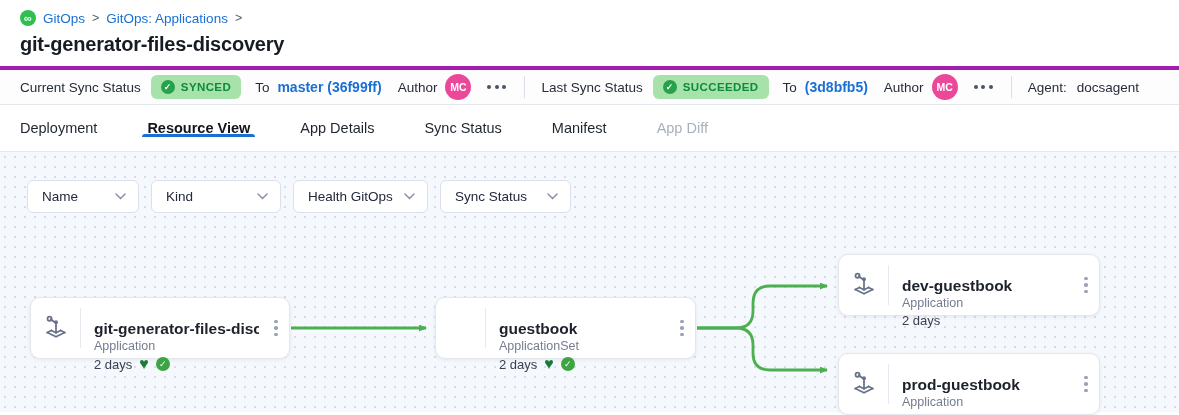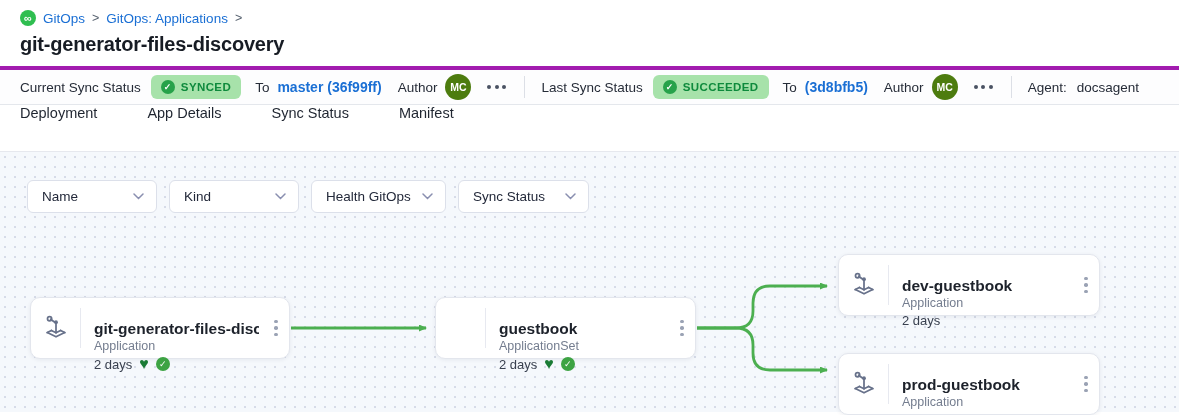--- a/index.html
+++ b/index.html
@@ -36,31 +36,31 @@
     letter-spacing:0.4px; padding:5px 10px; border-radius:6px; margin-right:14px;
   }
   .badge-check {
     width:14px; height:14px; border-radius:50%; background:#27a24a; color:#fff;
     font-size:9px; display:flex; align-items:center; justify-content:center; line-height:1;
   }
   .to { margin-right:8px;text-align:center; }
   .rev { color:#1a6fd4; font-weight:700; font-size:14px; margin-right:16px; cursor:pointer; }
   .author-label { margin-right:8px; }
   .avatar {
-    width:26px; height:26px; border-radius:50%; background:#4d7c0f; color:#fff;
+    width:26px; height:26px; border-radius:50%; background:#ec4899; color:#fff;
     font-weight:700; font-size:10.5px; display:flex; align-items:center; justify-content:center;
     margin-right:14px;
     text-align:center;
   }
   .more-dots { display:flex; gap:3.5px; margin-right:12px; cursor:pointer; padding:4px 2px; }
   .more-dots i { width:4px; height:4px; border-radius:50%; background:#4a5263; }
   .vdivider { width:1px; height:22px; background:#dcdfe6; margin:0 16px 0 4px; }
 
   
-  .tabs { display:flex; align-items:flex-start; height:47px; padding-left:15px; border-bottom:1px solid #e6e8ee; background:#fff; }
+  .tabs { display:flex; align-items:center; height:47px; padding-left:15px; border-bottom:1px solid #e6e8ee; background:#fff; }
   .tab { display:flex; align-items:center; padding:0 5px; margin-right:40px; font-size:14.5px; color:#1f2530; position:relative; cursor:pointer; }
   .tab.active { font-weight:700; color:#10141b; }
   .tab.active::after { content:""; position:absolute; left:0; right:0; bottom:-1px; height:3px; background:#1a6fd4; border-radius:3px 3px 0 0; }
   .tab.disabled { color:#a9b0bd; cursor:default; }
 
   
   .graph {
     position:relative; height:260px;
     background-color:#f5f8fc;
     background-image:radial-gradient(circle, #d6dbe8 1px, transparent 1.3px);
@@ -140,40 +140,42 @@
       <i></i>
     </span>
   <span class="vdivider"></span>
 
   <span class="sb-label">Agent:</span>
   <span>docsagent</span>
 </div>
 
 <div class="tabs">
   <span class="tab">Deployment</span>
+  <span class="tab active">Resource View</span>
   <span class="tab">App Details</span>
   <span class="tab">Sync Status</span>
   <span class="tab">Manifest</span>
+  <span class="tab disabled">App Diff</span>
 </div>
 
 <div class="graph">
 
   <svg class="edges" width="1179" height="260" viewBox="0 0 1179 260">
     <defs>
       <marker id="arr" markerWidth="9" markerHeight="8" refX="7" refY="3.5" orient="auto" markerUnits="userSpaceOnUse">
         <path d="M0 0 L8 3.5 L0 7 Z" fill="#4caf50"></path>
       </marker>
     </defs>
     <path d="M291 176 H426" stroke="#4caf50" stroke-width="2.8" fill="none" marker-end="url(#arr)"></path>
     <path d="M697 176 H736 Q753 176 753 159 V151 Q753 134 770 134 H827" stroke="#4caf50" stroke-width="2.8" fill="none" marker-end="url(#arr)"></path>
     <path d="M697 176 H736 Q753 176 753 193 V201 Q753 218 770 218 H827" stroke="#4caf50" stroke-width="2.8" fill="none" marker-end="url(#arr)"></path>
   </svg>
 
   <div class="filters">
-    <div class="filter" style="width:130px">
+    <div class="filter" style="width:112px">
       <span>Name</span>
       <svg width="11" height="7" viewBox="0 0 11 7">
           <path d="M1 1 L5.5 5.5 L10 1" stroke="#8a8fb0" stroke-width="1.5" fill="none" stroke-linecap="round"></path>
         </svg>
     </div>
     <div class="filter" style="width:130px">
       <span>Kind</span>
       <svg width="11" height="7" viewBox="0 0 11 7">
           <path d="M1 1 L5.5 5.5 L10 1" stroke="#8a8fb0" stroke-width="1.5" fill="none" stroke-linecap="round"></path>
         </svg>

